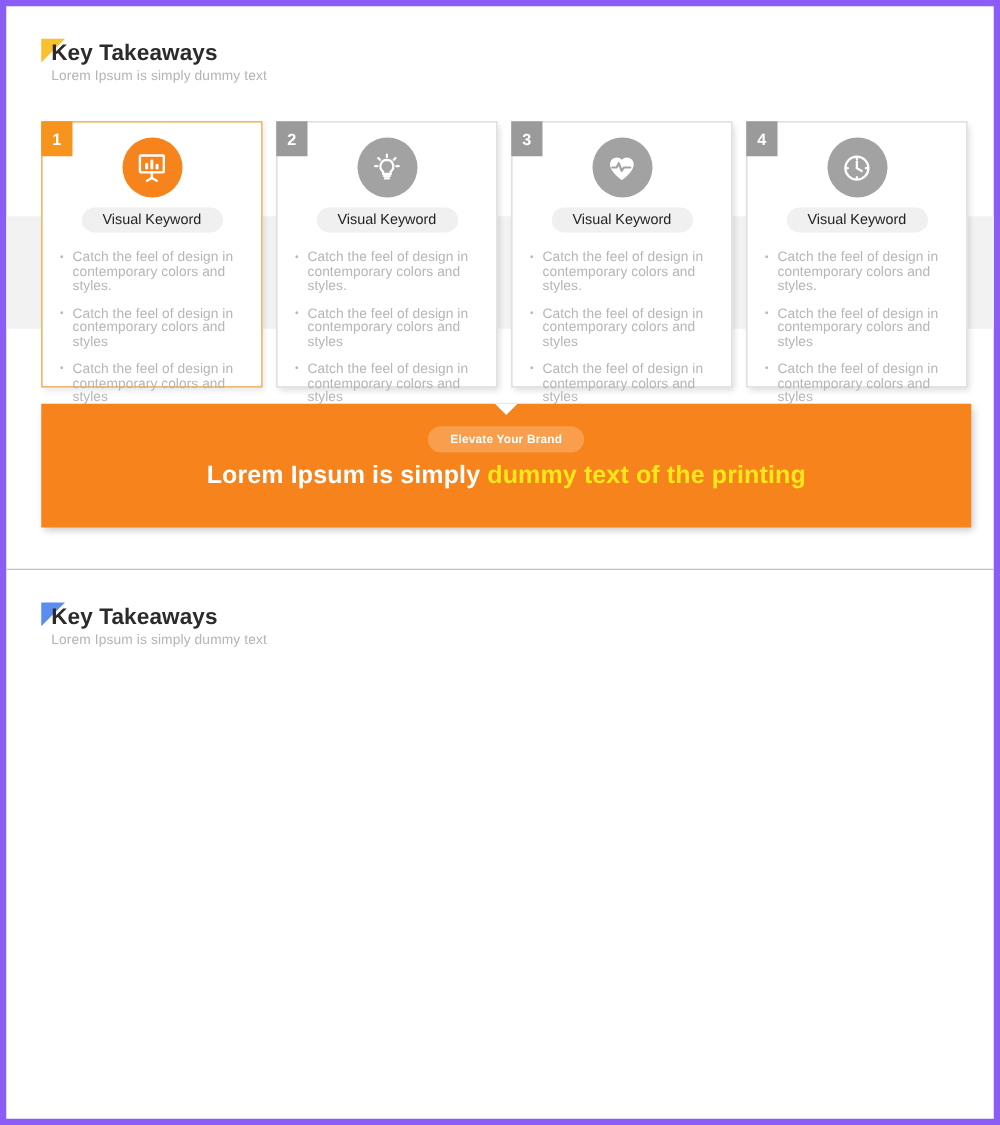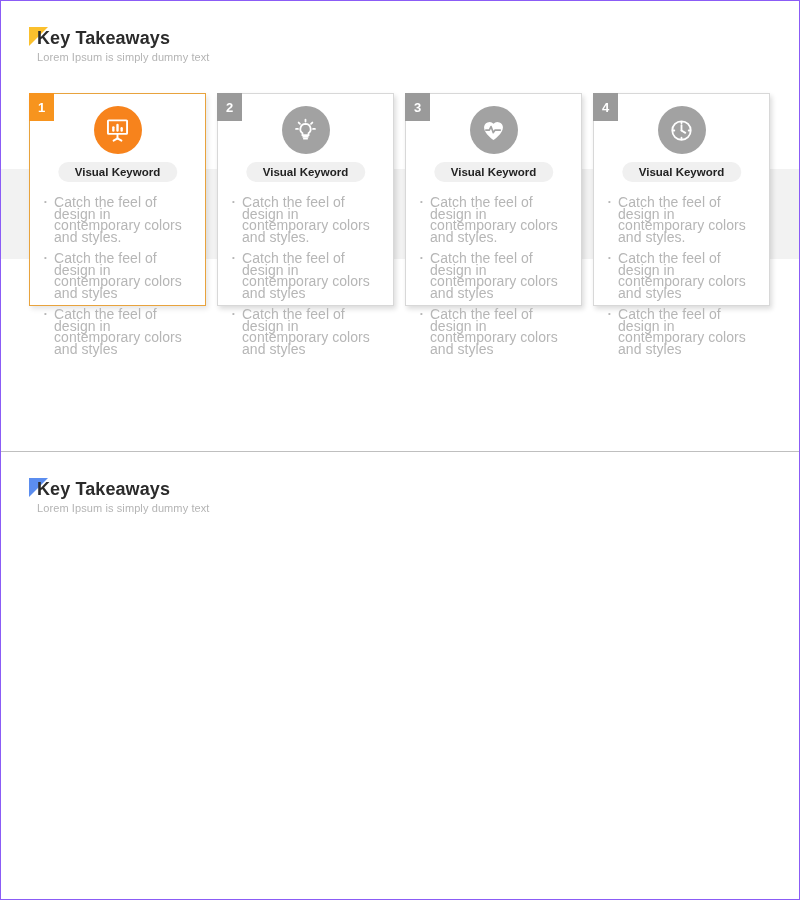--- a/index.html
+++ b/index.html
@@ -6,21 +6,21 @@
   html, body {
     width: 800px; height: 900px;
     background: #ffffff;
     font-family: "Liberation Sans", sans-serif;
     overflow: hidden;
   }
   .page {
     position: relative;
     width: 800px; height: 900px;
     background: #ffffff;
-    border: 1px solid #8b5cf6;
+    border: 5px solid #8b5cf6;
     overflow: hidden;
   }
 
   
   .section { position: relative; width: 800px; height: 450px; overflow: hidden; }
   .section.sec-b { border-top: 1px solid #bfbfbf; }
 
   
   .band {
     position: absolute; left: 0; width: 800px; height: 90px;
@@ -81,28 +81,28 @@
     display: flex; align-items: center; justify-content: center;
   }
   .c1 .icon-wrap { background: #f7831c; }
   .icon-wrap svg { width: 27px; height: 27px; display: block; }
 
   .kw-pill {
     position: absolute; left: 50%; top: 68px;
     transform: translateX(-50%);
     background: #f0f0f0; border-radius: 13px;
     padding: 4px 17px;
-    font-size: 11.5px; font-weight: bold; color: #222222;
+    font-size: 11.5px; font-weight: normal; color: #222222;
     white-space: nowrap;
   }
 
   .bullets { position: absolute; left: 14px; right: 10px; top: 103px; }
   .bullet {
     position: relative; padding-left: 10px;
-    font-size: 14px; line-height: 11.5px;
+    font-size: 11px; line-height: 11.5px;
     color: #b6b6b6; margin-bottom: 10px;
     letter-spacing: .05px;
   }
   .bullet::before {
     content: "•"; position: absolute; left: 0; top: -1px;
     font-size: 8px; color: #b6b6b6;
   }
 
   
   .banner {
@@ -226,20 +226,25 @@
         <div class="kw-pill">Visual Keyword</div>
         <div class="bullets">
           <div class="bullet">Catch the feel of design in contemporary colors and styles.</div>
           <div class="bullet">Catch the feel of design in contemporary colors and styles</div>
           <div class="bullet">Catch the feel of design in contemporary colors and styles</div>
         </div>
       </div>
 
     </div>
 
+    <div class="banner">
+      <div class="notch"></div>
+      <div class="brand-pill">Elevate Your Brand</div>
+      <div class="banner-line"><span>Lorem Ipsum is simply </span><span class="hl">dummy text of the printing</span></div>
+    </div>
   </div>
 
   <div class="section sec-b">
 
     <div class="hdr">
       <span class="hdr-flag"></span>
       <div class="hdr-title">Key Takeaways</div>
       <div class="hdr-sub">Lorem Ipsum is simply dummy text</div>
     </div>
 

